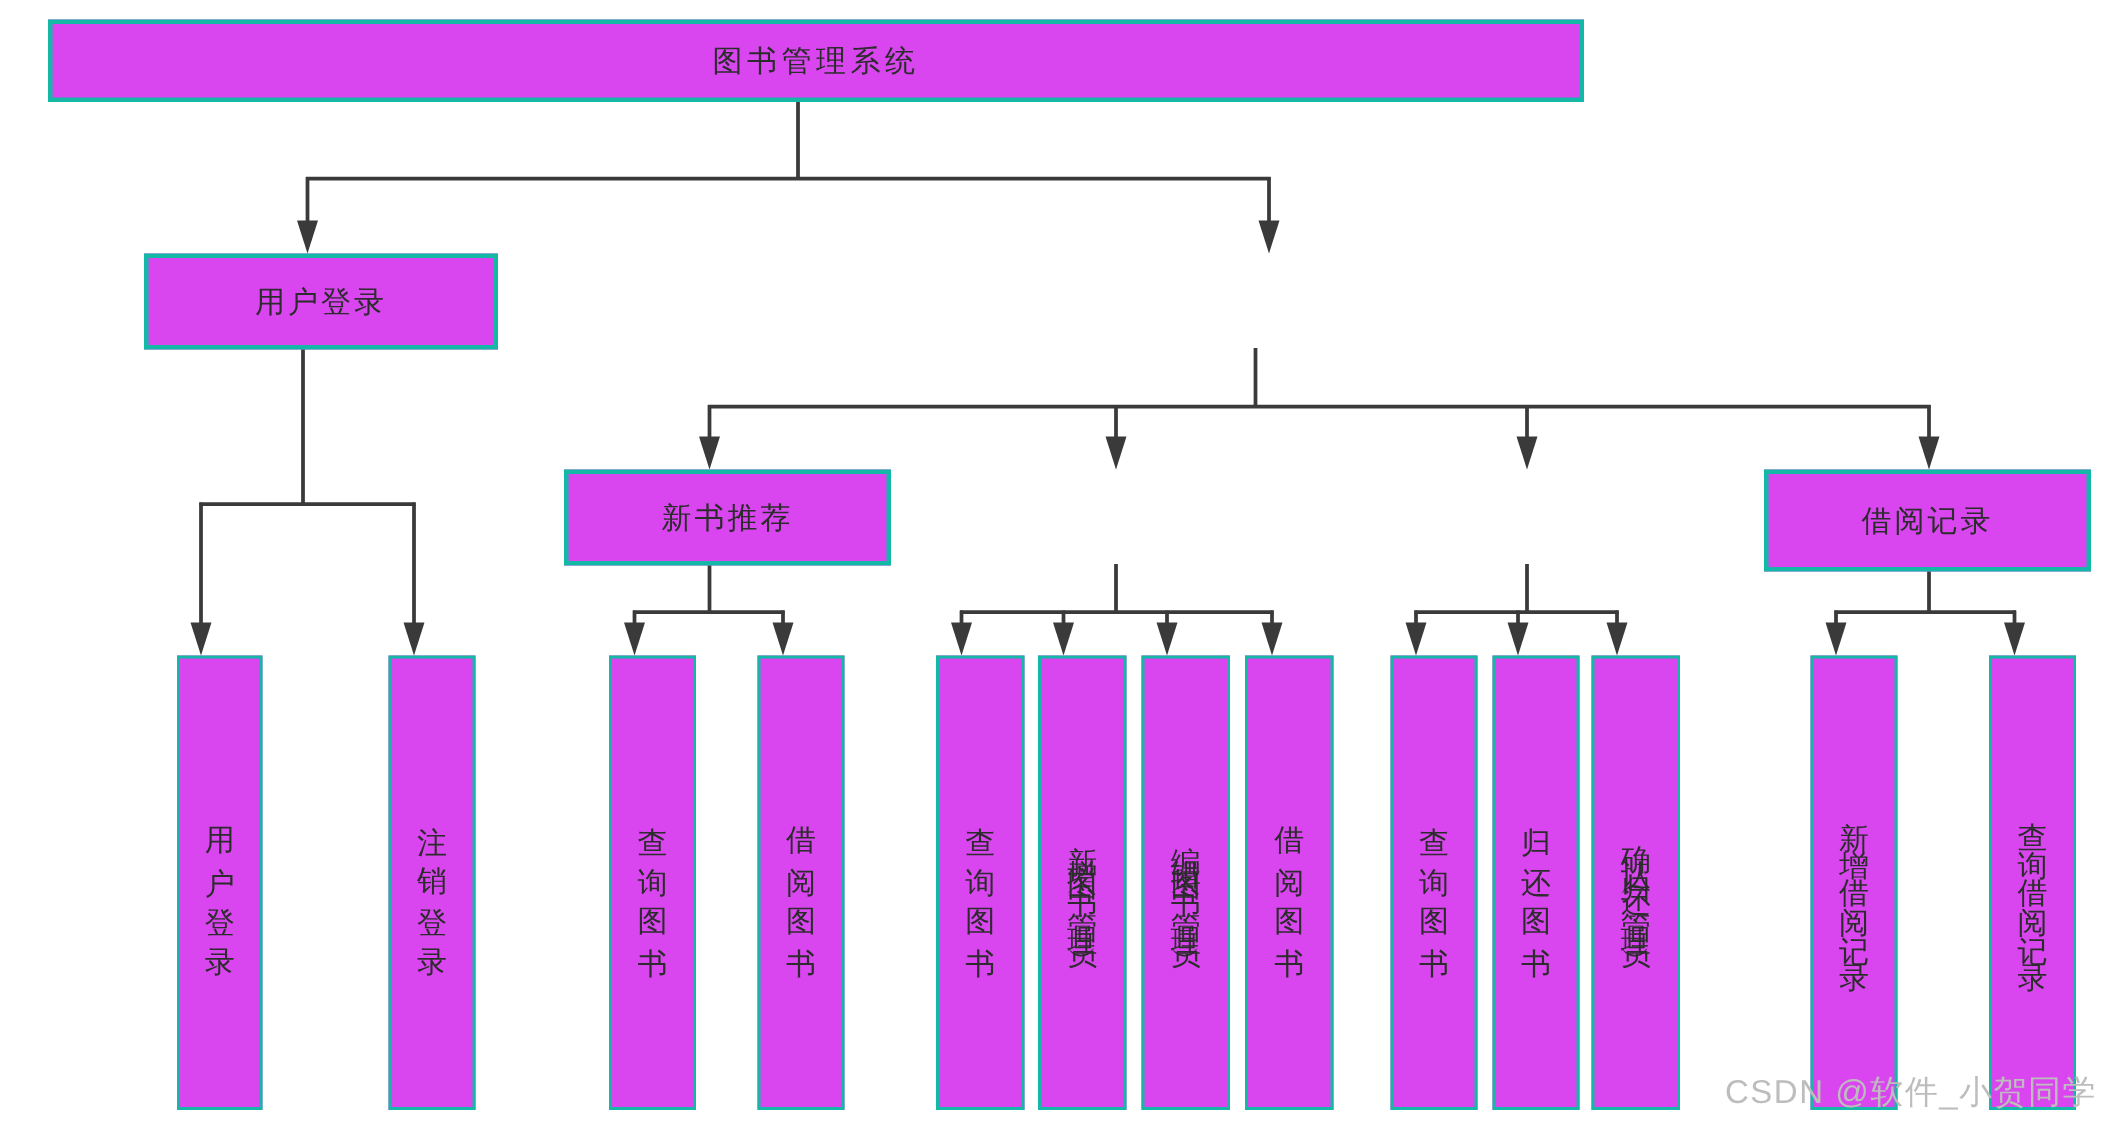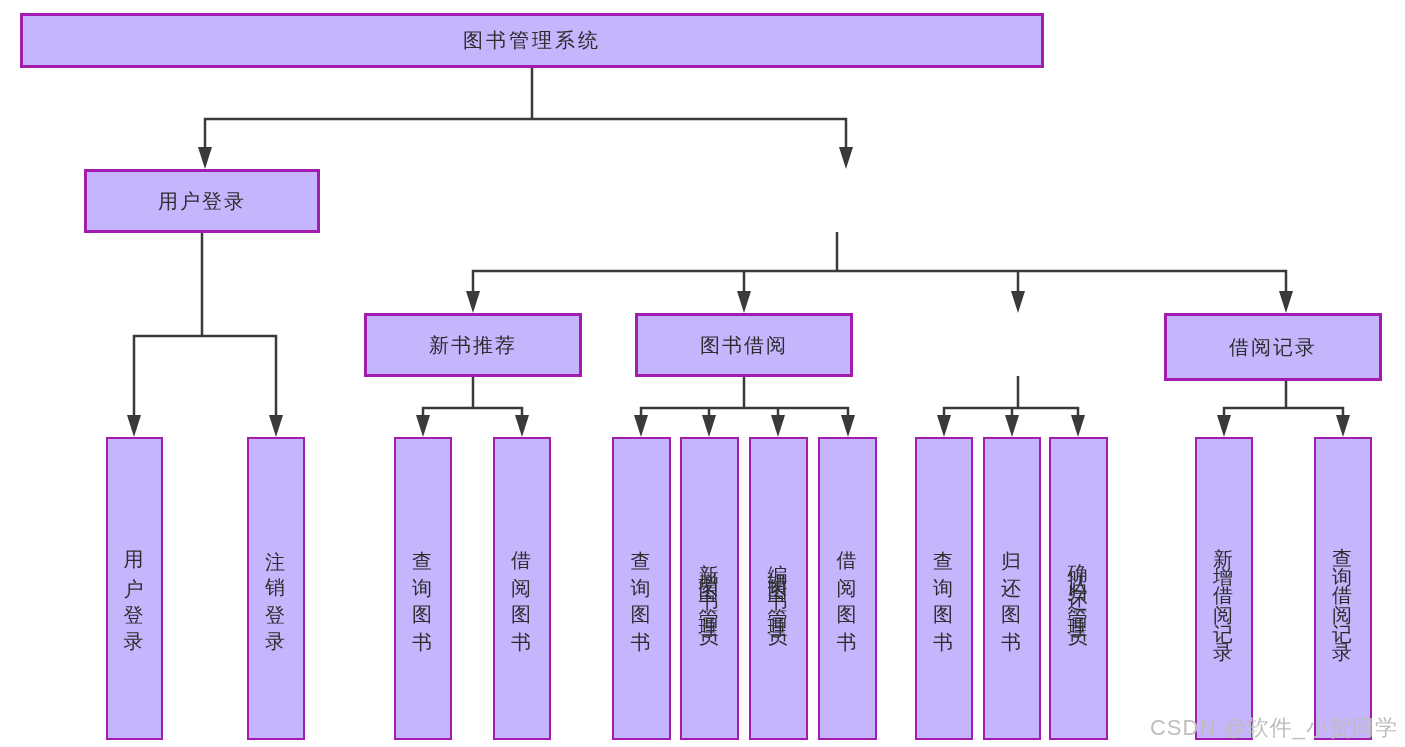--- a/index.html
+++ b/index.html
@@ -13,29 +13,30 @@
   }
   #connector-svg {
     position: absolute;
     left: 0; top: 0;
     width: 1405px; height: 747px;
     pointer-events: none;
   }
   .box {
     position: absolute;
     box-sizing: border-box;
-    background: #c4b5fd;
-    border: 3px solid #a21caf;
+    background: #d946ef;
+    border: 3px solid #14b8a6;
     display: flex;
     align-items: center;
     justify-content: center;
     font-size: 20px;
     color: #2c2c2c;
     letter-spacing: 2px;
     white-space: nowrap;
+    margin-left: 12px;
   }
   .vbox {
     writing-mode: vertical-rl;
     text-orientation: mixed;
     letter-spacing: 10px;
     border-width: 2.5px;
   }
   .sp4 { letter-spacing: 27px; }
   .sp6 { letter-spacing: 19px; }
   .sp9 { letter-spacing: 9px; }
@@ -109,21 +110,20 @@
       <polygon points="1071,415 1085,415 1078,437" fill="#3a3a3a"></polygon>
       <polygon points="1217,415 1231,415 1224,437" fill="#3a3a3a"></polygon>
       <polygon points="1336,415 1350,415 1343,437" fill="#3a3a3a"></polygon>
     </svg>
 
   <div class="box root-label" style="left:20px; top:13px; width:1024px; height:55px;">图书管理系统</div>
 
   <div class="box" style="left:84px; top:169px; width:236px; height:64px;">用户登录</div>
 
   <div class="box" style="left:364px; top:313px; width:218px; height:64px;text-align:center;">新书推荐</div>
-  <div class="box" style="left:635px; top:313px; width:218px; height:64px;">图书借阅</div>
   <div class="box" style="left:1164px; top:313px; width:218px; height:68px;">借阅记录</div>
 
   <div class="box vbox sp4" style="left:106px; top:437px; width:57px; height:303px;">用户登录</div>
   <div class="box vbox sp4" style="left:247px; top:437px; width:58px; height:303px;">注销登录</div>
 
   <div class="box vbox sp4" style="left:394px; top:437px; width:58px; height:303px;">查询图书</div>
   <div class="box vbox sp4" style="left:493px; top:437px; width:58px; height:303px;">借阅图书</div>
 
   <div class="box vbox sp4" style="left:612px; top:437px; width:59px; height:303px;">查询图书</div>
   <div class="box vbox sp9" style="left:680px; top:437px; width:59px; height:303px;">新增图书（管理员）</div>

